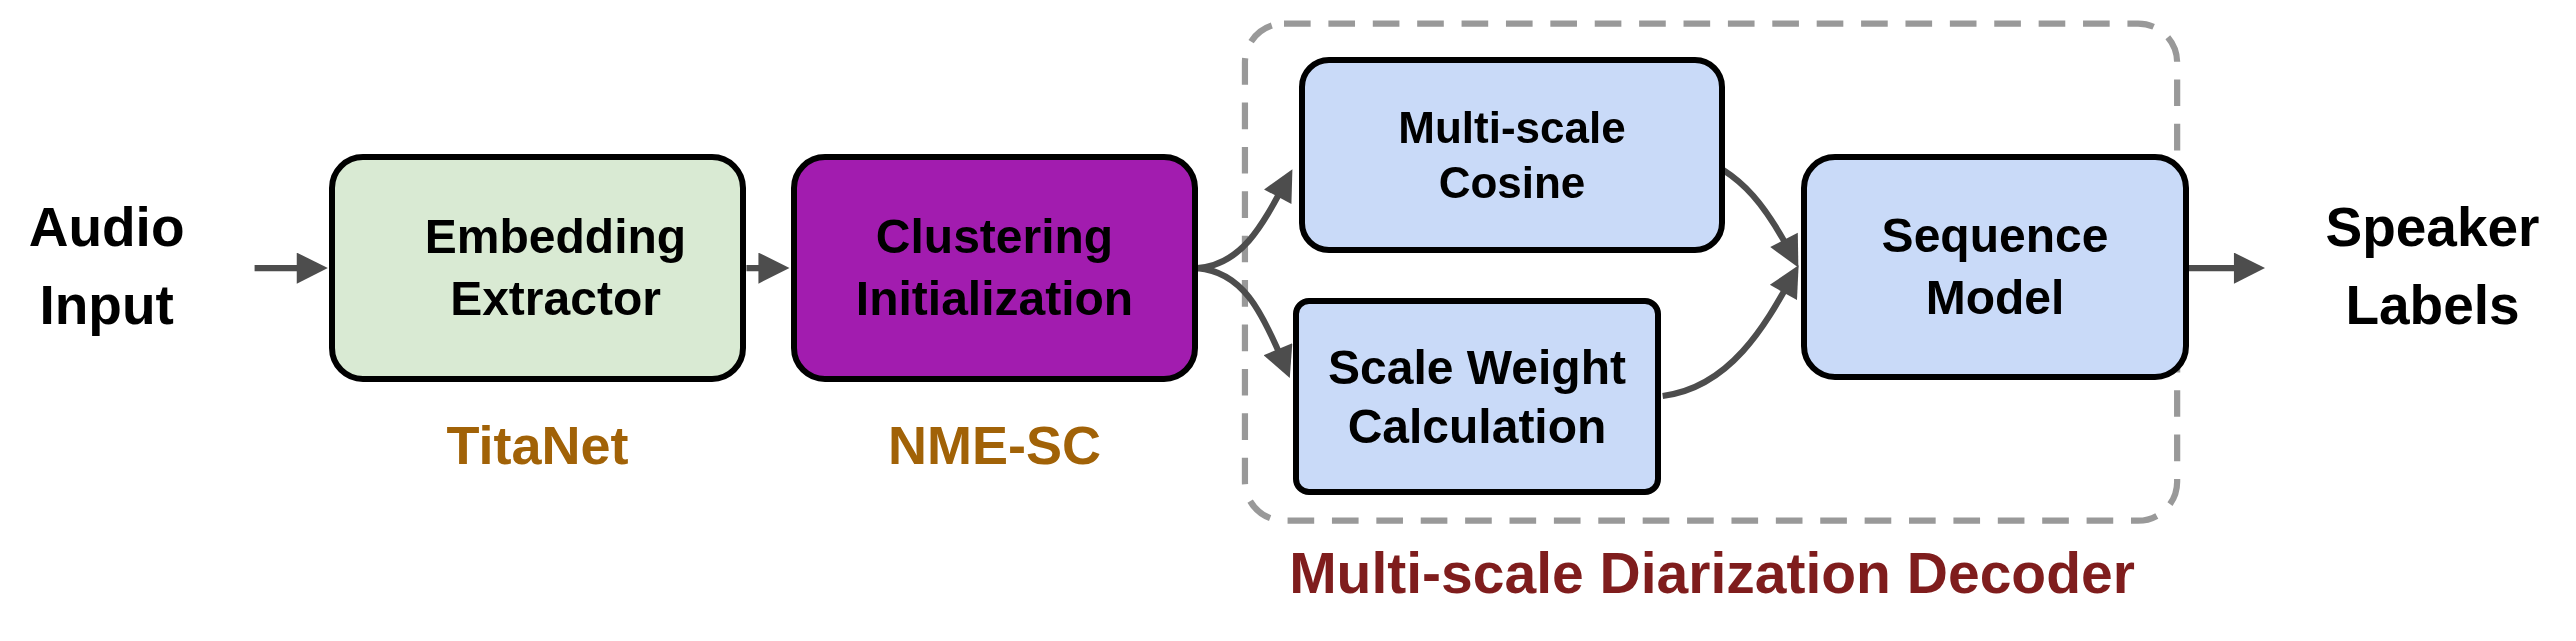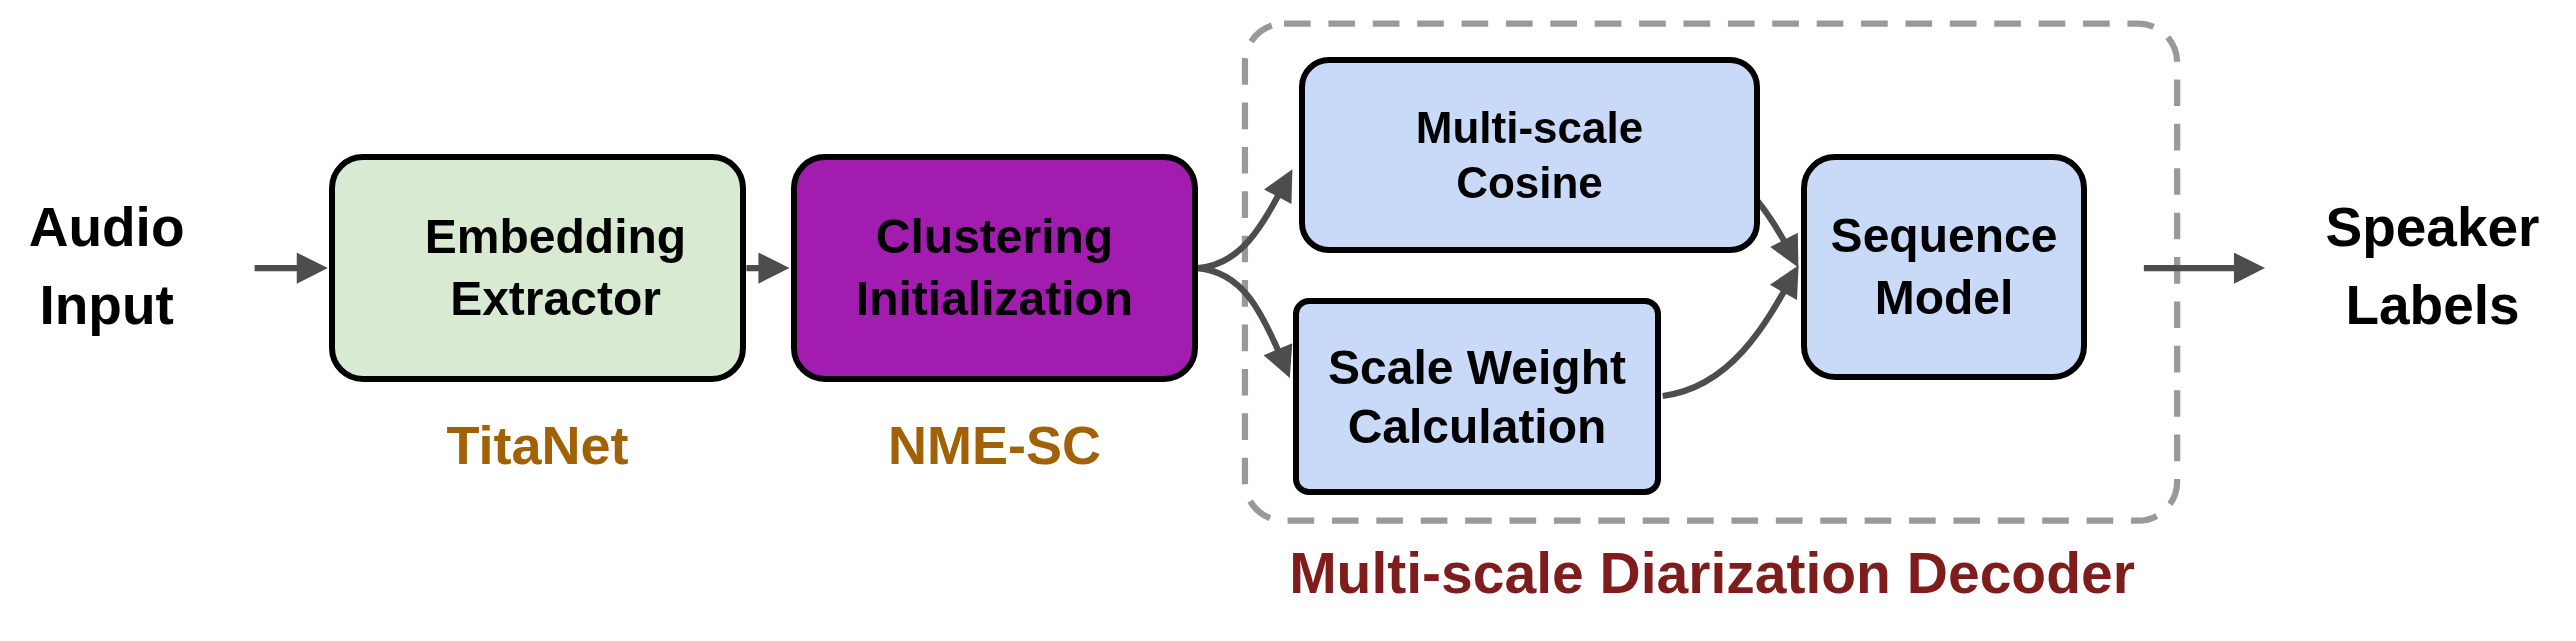--- a/index.html
+++ b/index.html
@@ -44,23 +44,23 @@
     position: absolute;
     text-align: center;
     font-weight: bold;
     font-size: 54px;
     line-height: 57px;
     color: #a16207;
   }
   
   #node-embedding   { left: 329px;  top: 154px; width: 417px; height: 228px; font-size: 48px; line-height: 62px; }
   #node-clustering  { left: 791px;  top: 154px; width: 407px; height: 228px; font-size: 48px; line-height: 62px; }
-  #node-cosine      { left: 1299px; top: 57px;  width: 461px; height: 196px; font-size: 44px; line-height: 55px; border-radius: 30px; }
+  #node-cosine      { left: 1299px; top: 57px;  width: 426px; height: 196px; font-size: 44px; line-height: 55px; border-radius: 30px; }
   #node-scaleweight { left: 1293px; top: 298px; width: 368px; height: 197px; font-size: 48px; line-height: 59px; border-radius: 16px; }
-  #node-sequence    { left: 1801px; top: 154px; width: 286px; height: 226px; font-size: 48px; line-height: 62px; }
+  #node-sequence    { left: 1801px; top: 154px; width: 388px; height: 226px; font-size: 48px; line-height: 62px; }
   
   #label-audio    { left: -4.4px;   top: 188px; width: 222px; }
   #label-speaker  { left: 2292px; top: 188px; width: 281px; }
   #label-titanet  { left: 329px;  top: 417px; width: 417px; }
   #label-nmesc    { left: 791px;  top: 417px; width: 407px; }
   #label-decoder  {
     position: absolute;
     left: 1242px; top: 542px; width: 940px;
     text-align: center;
     font-weight: bold;

